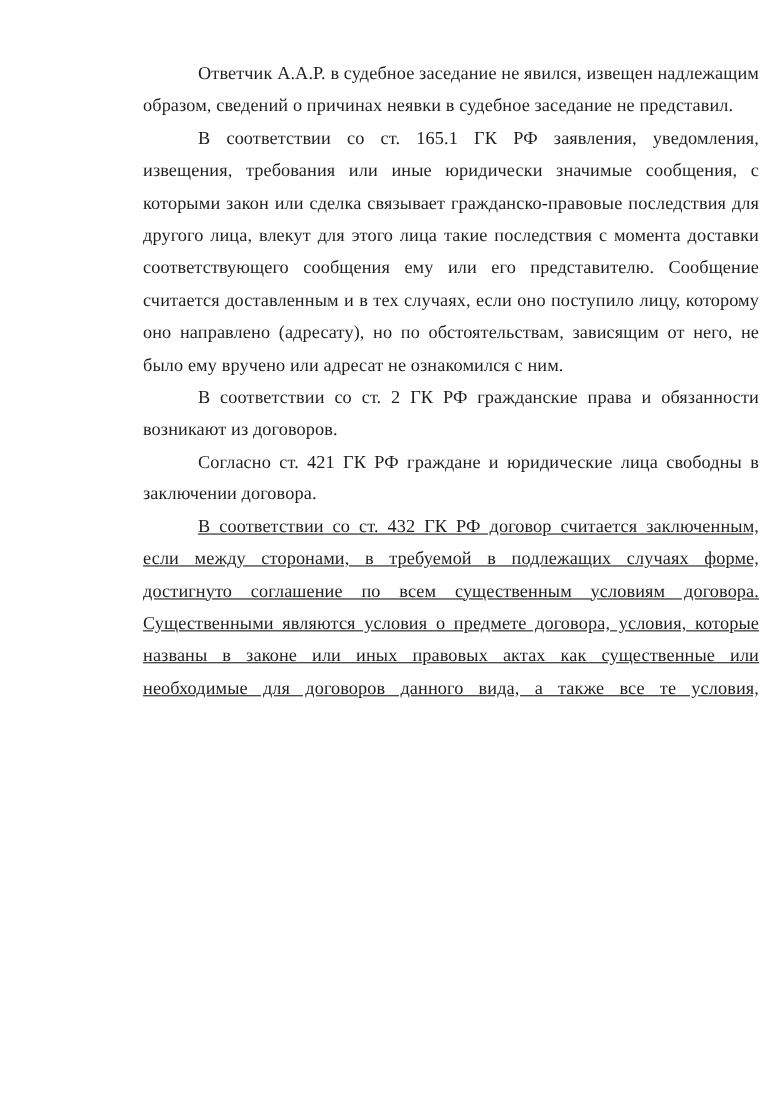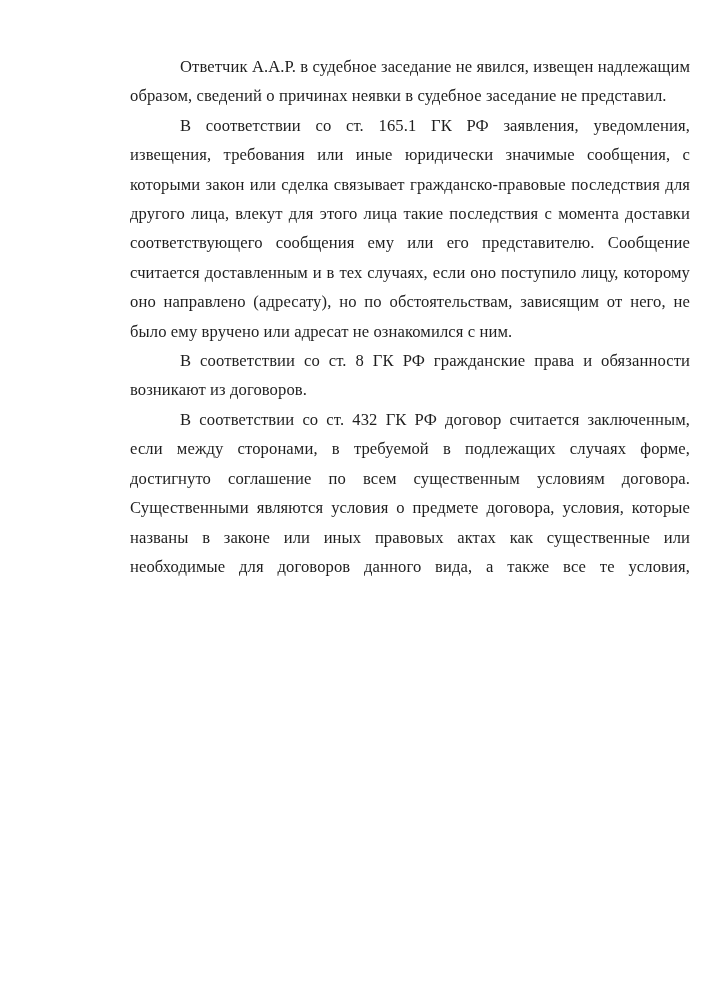--- a/index.html
+++ b/index.html
@@ -35,25 +35,27 @@
     font-size: 16.6px;
     line-height: 29.4px;
     color: #1e1e1e;
     text-align: justify;
     text-indent: 50px;
     letter-spacing: 0.1px;
   }
   
   p.para.continued {
     text-align-last: justify;
+    text-decoration: underline;
   }
 </style>
 </head>
 <body>
 
 <div class="page">
   <div class="text-block">
       <p class="para">Ответчик А.А.Р. в судебное заседание не явился, извещен надлежащим образом, сведений о причинах неявки в судебное заседание не представил.</p>
       <p class="para">В соответствии со ст. 165.1 ГК РФ заявления, уведомления, извещения, требования или иные юридически значимые сообщения, с которыми закон или сделка связывает гражданско-правовые последствия для другого лица, влекут для этого лица такие последствия с момента доставки соответствующего сообщения ему или его представителю. Сообщение считается доставленным и в тех случаях, если оно поступило лицу, которому оно направлено (адресату), но по обстоятельствам, зависящим от него, не было ему вручено или адресат не ознакомился с ним.</p>
-      <p class="para">В соответствии со ст. 8 ГК РФ гражданские права и обязанности возникают из договоров.</p>
+      <p class="para">В соответствии со ст. 2 ГК РФ гражданские права и обязанности возникают из договоров.</p>
+      <p class="para">Согласно ст. 421 ГК РФ граждане и юридические лица свободны в заключении договора.</p>
       <p class="para continued">В соответствии со ст. 432 ГК РФ договор считается заключенным, если между сторонами, в требуемой в подлежащих случаях форме, достигнуто соглашение по всем существенным условиям договора. Существенными являются условия о предмете договора, условия, которые названы в законе или иных правовых актах как существенные или необходимые для договоров данного вида, а также все те условия,</p>
     </div>
 </div>
 
 </body></html>

